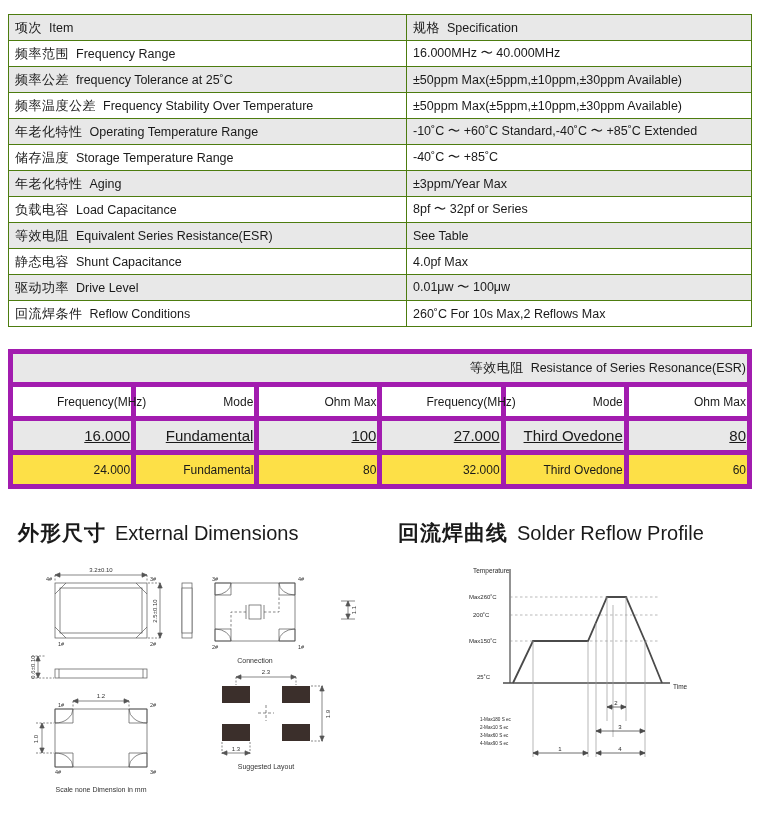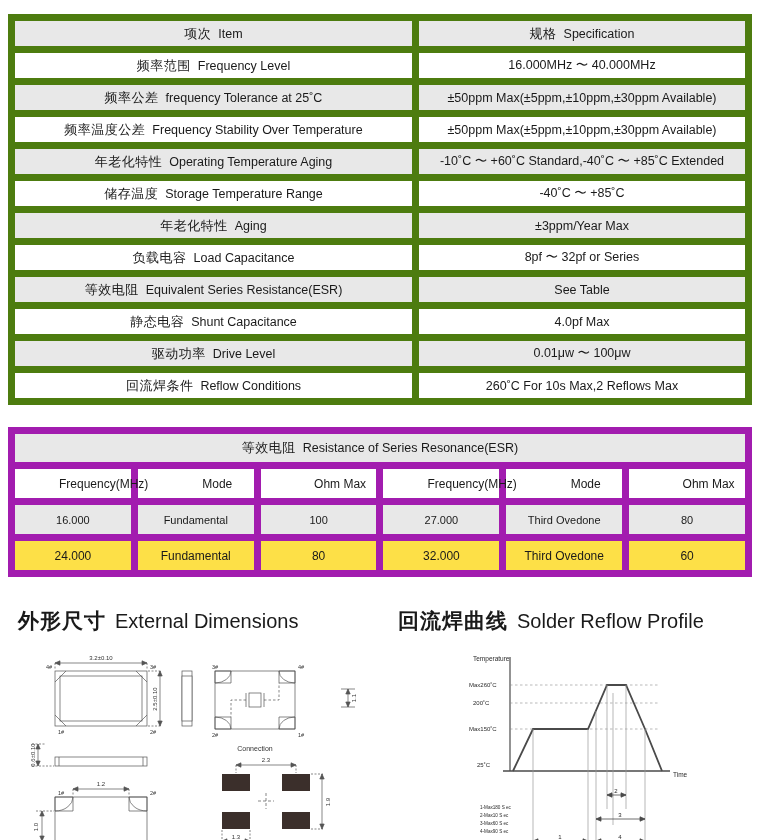--- a/index.html
+++ b/index.html
@@ -14,54 +14,53 @@
   .page{position:relative;width:760px;height:840px;}
 
   
   table.spec{
     border-collapse:collapse;
     table-layout:fixed;
     margin:14px 8px 0 8px;
     width:744px;
   }
   table.spec td{
-    border:7px solid #4d7c0f;
+    border:1px solid #4d7c0f;
     height:25px;
     padding:0 6px;
     font-size:12.5px;
     vertical-align:middle;
     white-space:nowrap;
     overflow:hidden;
-    text-align:center;
   }
   table.spec tr:nth-child(odd) td{background:#e8e8e8;}
   table.spec tr:nth-child(even) td{background:#ffffff;}
   .col-item{width:385px;}
   .cn{font-size:13px;letter-spacing:.5px;}
   .en{font-size:12.5px;}
   .gap{display:inline-block;width:7px;}
 
   
   table.esr{
     border-collapse:collapse;
     table-layout:fixed;
     margin:22px 8px 0 8px;
     width:744px;
   }
   table.esr td{
-    border:7px solid #a21caf;
+    border:5px solid #a21caf;
     height:27px;
     font-size:12.5px;
-    text-align:center;
+    text-align:right;
     vertical-align:middle;
     white-space:nowrap;
   }
   table.esr tr.esr-title td{background:#e8e8e8;font-size:13px;height:26px;}
   table.esr tr.esr-head td{background:#ffffff;font-size:12px;padding-left:44px;}
-  table.esr tr.esr-row-a td{background:#e8e8e8;font-size:11px;}
+  table.esr tr.esr-row-a td{background:#e8e8e8;font-size:15px;text-decoration:underline;}
   table.esr tr.esr-row-b td{background:#fde047;font-size:12px;}
 
   
   .headings{
     position:relative;
     margin:30px 0 0 0;
     height:36px;
   }
   .heading{position:absolute;white-space:nowrap;}
   .heading .h-cn{font-size:21px;font-weight:bold;letter-spacing:1px;}
@@ -87,39 +86,39 @@
         <td class="col-item">
           <span class="cn">项次</span><span class="gap"></span><span class="en">Item</span>
         </td>
         <td>
           <span class="cn">规格</span><span class="gap"></span><span class="en">Specification</span>
         </td>
       </tr>
 
       <tr>
         <td class="col-item">
-          <span class="cn">频率范围</span><span class="gap"></span><span class="en">Frequency Level</span>
+          <span class="cn">频率范围</span><span class="gap"></span><span class="en">Frequency Range</span>
         </td>
         <td>16.000MHz 〜 40.000MHz</td>
       </tr>
       <tr>
         <td class="col-item">
           <span class="cn">频率公差</span><span class="gap"></span><span class="en">frequency Tolerance at 25˚C</span>
         </td>
         <td>±50ppm Max(±5ppm,±10ppm,±30ppm Available)</td>
       </tr>
       <tr>
         <td class="col-item">
           <span class="cn">频率温度公差</span><span class="gap"></span><span class="en">Frequency Stability Over Temperature</span>
         </td>
         <td>±50ppm Max(±5ppm,±10ppm,±30ppm Available)</td>
       </tr>
       <tr>
         <td class="col-item">
-          <span class="cn">年老化特性</span><span class="gap"></span><span class="en">Operating Temperature Aging</span>
+          <span class="cn">年老化特性</span><span class="gap"></span><span class="en">Operating Temperature Range</span>
         </td>
         <td>-10˚C 〜 +60˚C Standard,-40˚C 〜 +85˚C Extended</td>
       </tr>
       <tr>
         <td class="col-item">
           <span class="cn">储存温度</span><span class="gap"></span><span class="en">Storage Temperature Range</span>
         </td>
         <td>-40˚C 〜 +85˚C</td>
       </tr>
       <tr>

